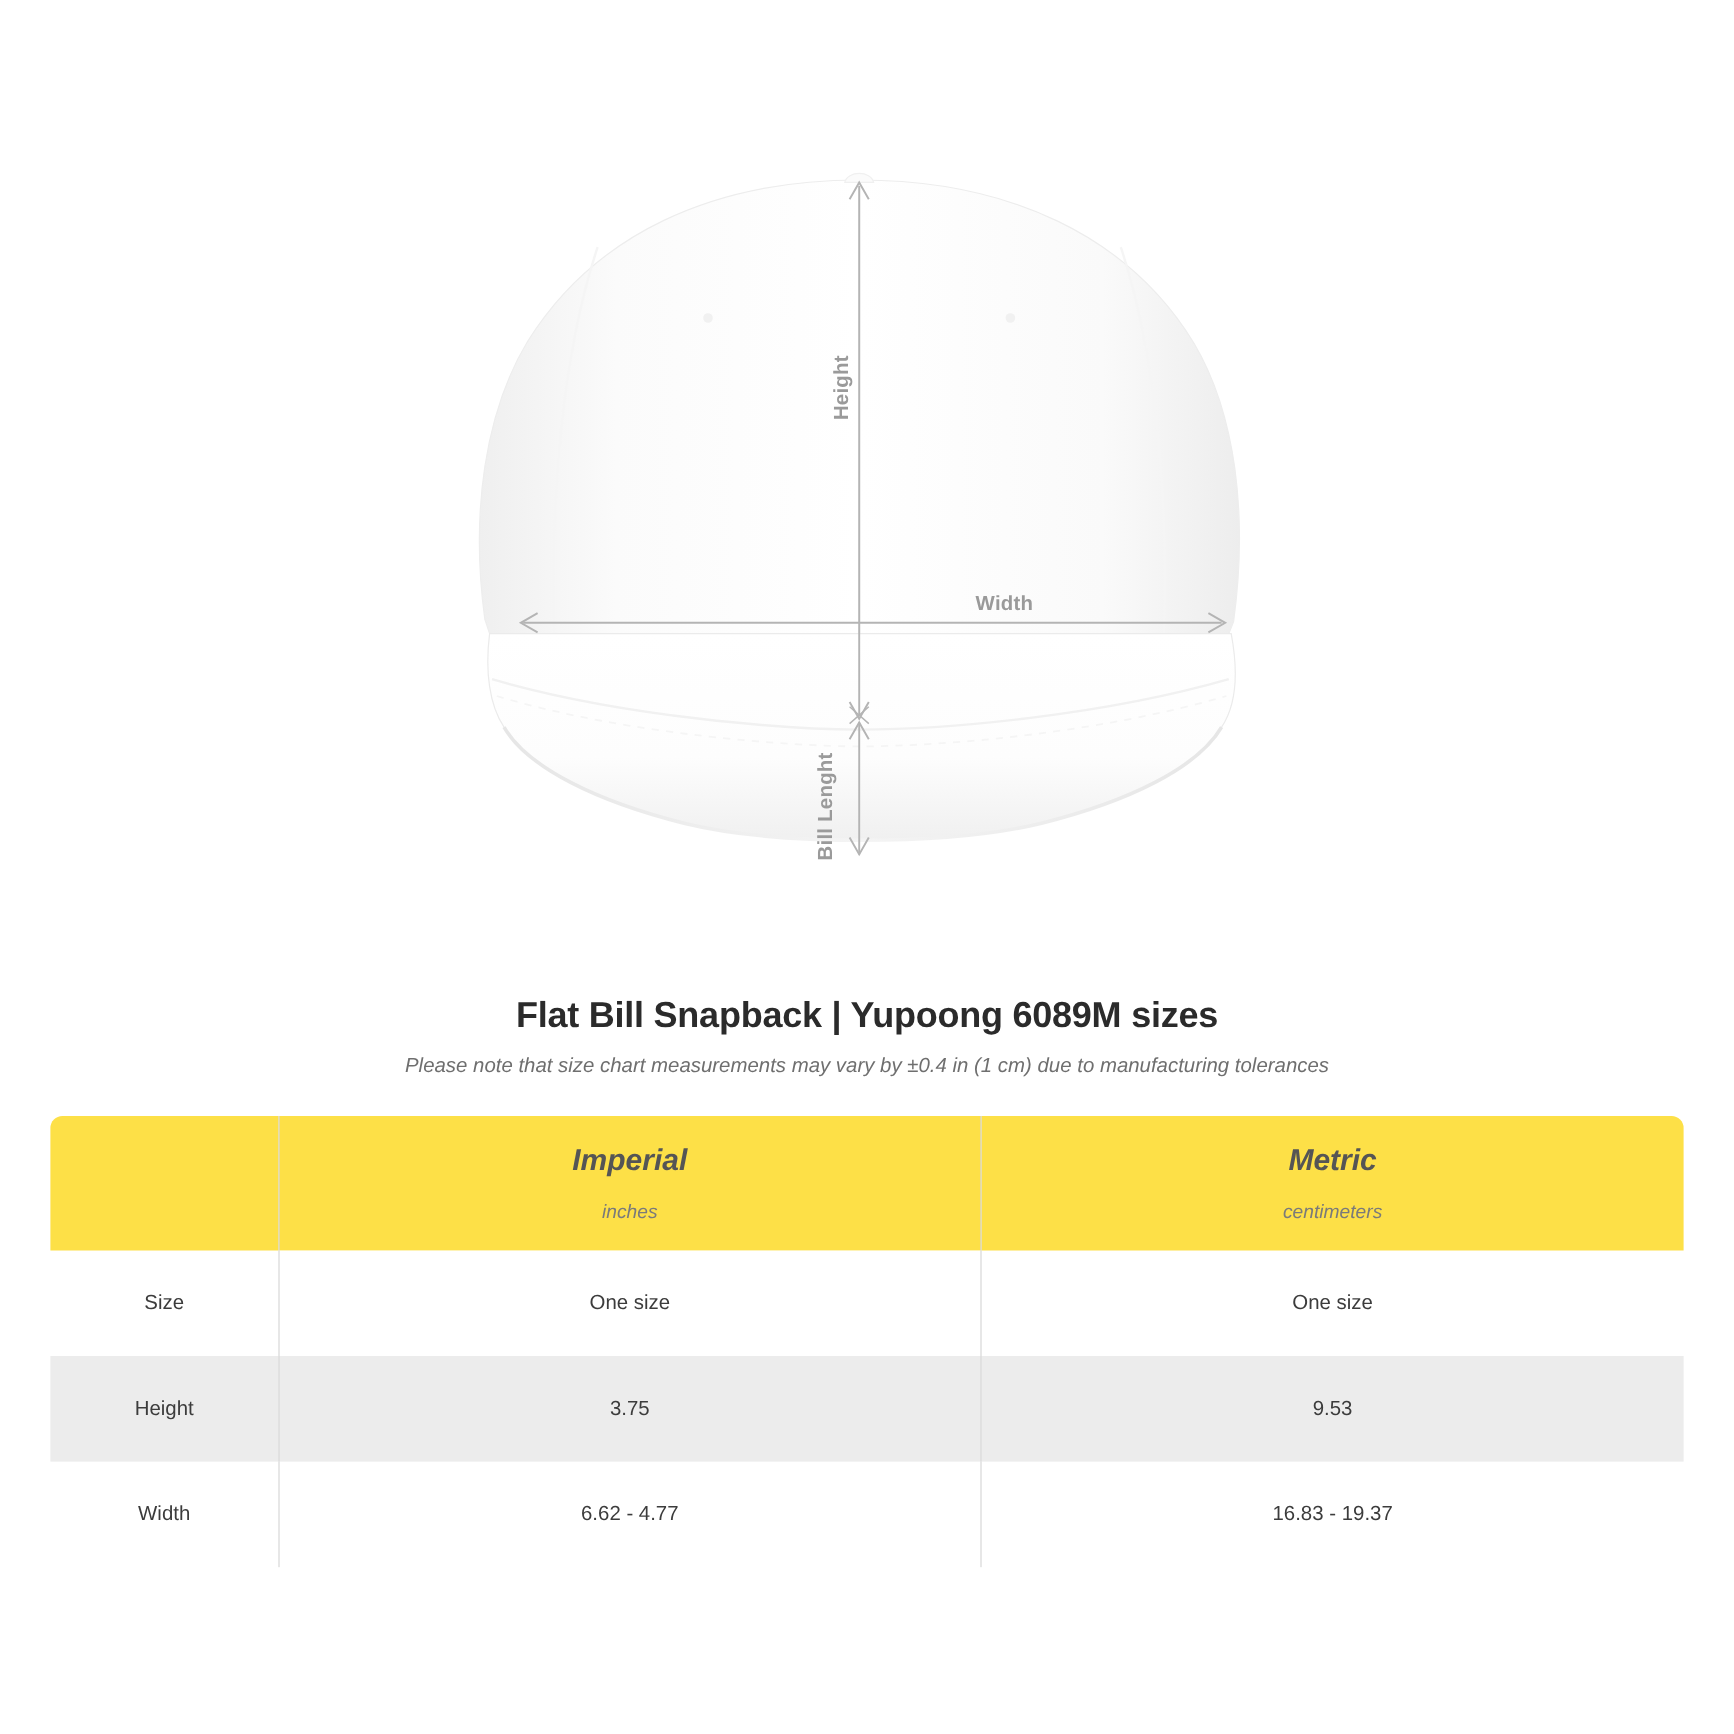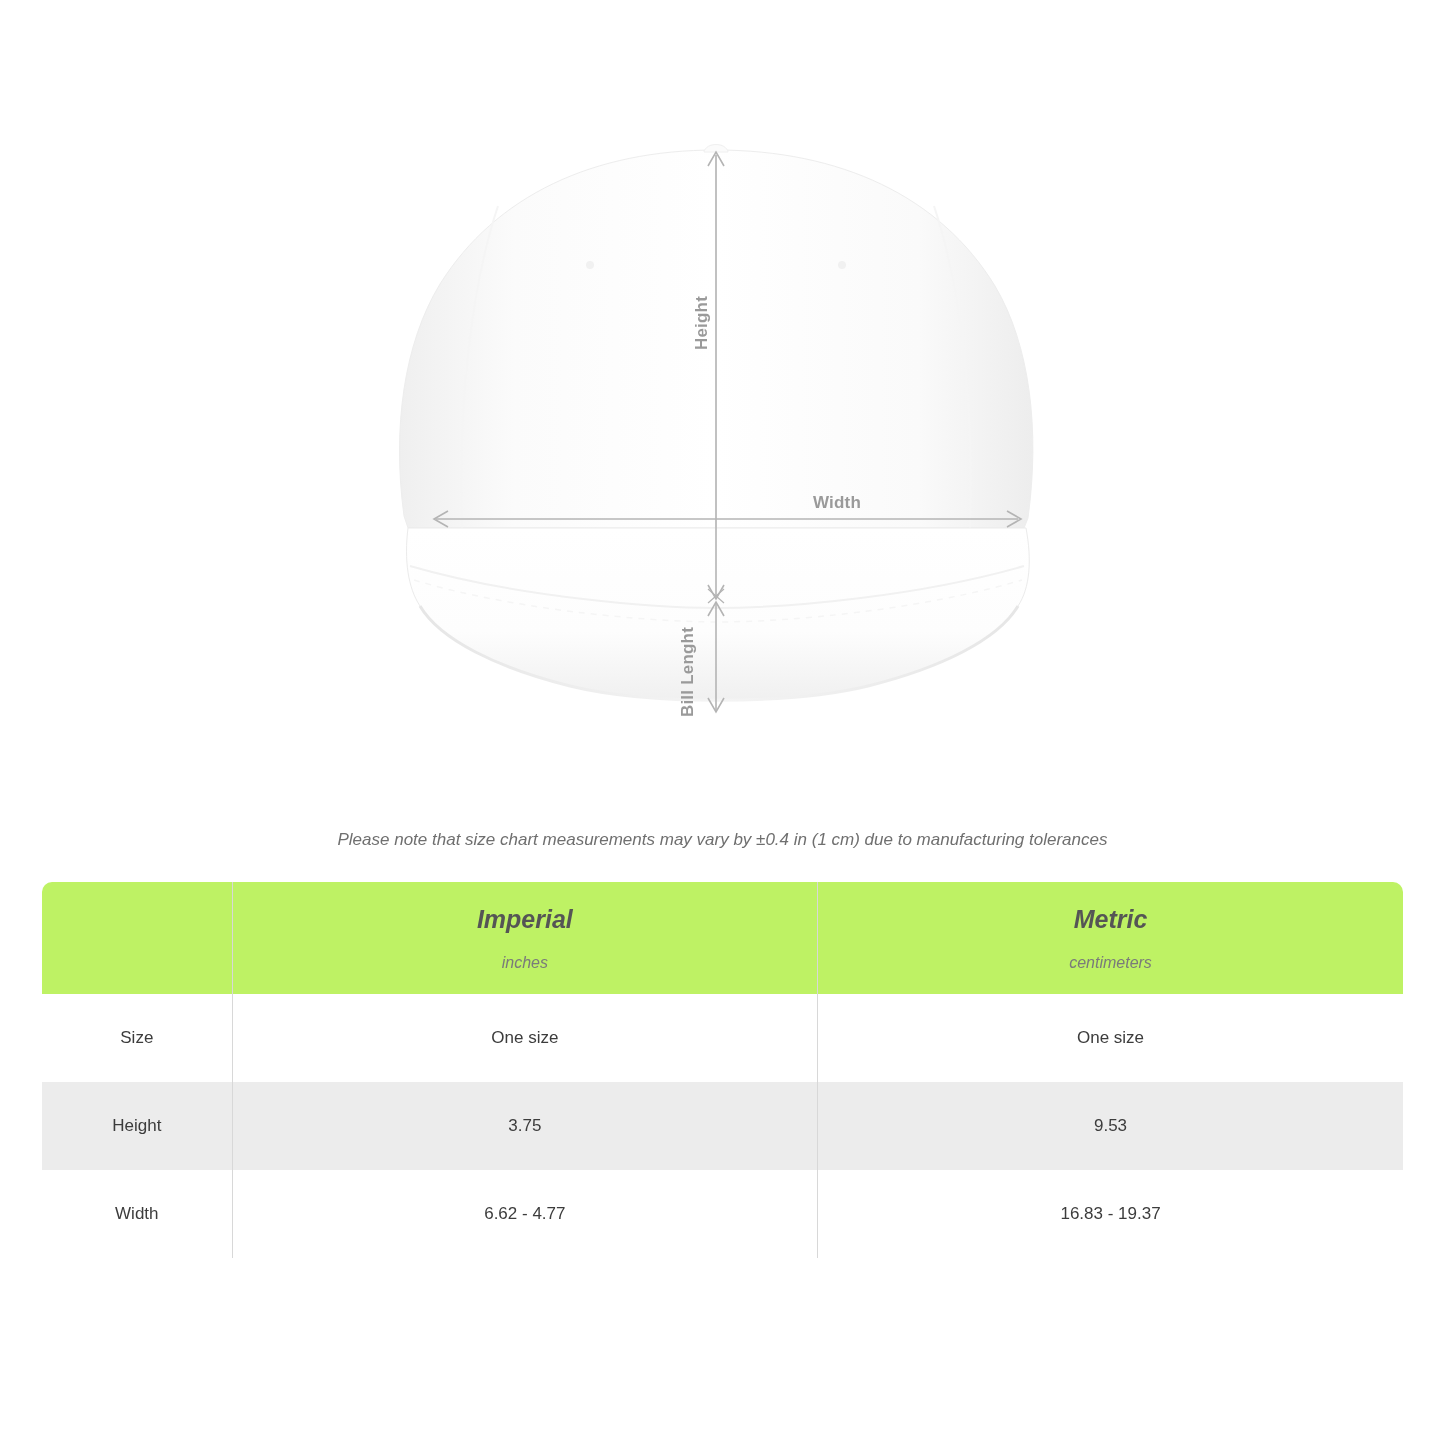--- a/index.html
+++ b/index.html
@@ -86,21 +86,21 @@
     width: 100%;
     border-collapse: collapse;
     table-layout: fixed;
   }
   table.size-table td, table.size-table th {
     text-align: center;
     font-weight: normal;
     padding: 0;
   }
   .hdr-row td {
-    background: #bef264;
+    background: #fde047;
     height: 112px;
     vertical-align: middle;
   }
   .hdr-row td.first {
     border-top-left-radius: 10px;
     border-bottom-left-radius: 0;
   }
   .hdr-row td.last {
     border-top-right-radius: 10px;
   }
@@ -219,20 +219,21 @@
       <path d="M708 698 L716 712 L724 698"></path>
     </g>
   </svg>
 
   <div class="dim-label vertical label-height">Height</div>
   <div class="dim-label label-width">Width</div>
   <div class="dim-label vertical label-bill"><span>Bill</span> <span>Lenght</span></div>
 </div>
 
 <div class="title-block">
+  <h1 class="chart-title">Flat Bill Snapback | Yupoong 6089M sizes</h1>
   <div class="chart-note">Please note that size chart measurements may vary by ±0.4 in (1 cm) due to manufacturing tolerances</div>
 </div>
 
 <div class="table-wrap">
   <table class="size-table">
     <colgroup>
       <col class="col-label">
       <col class="col-imp">
       <col class="col-met">
     </colgroup>

